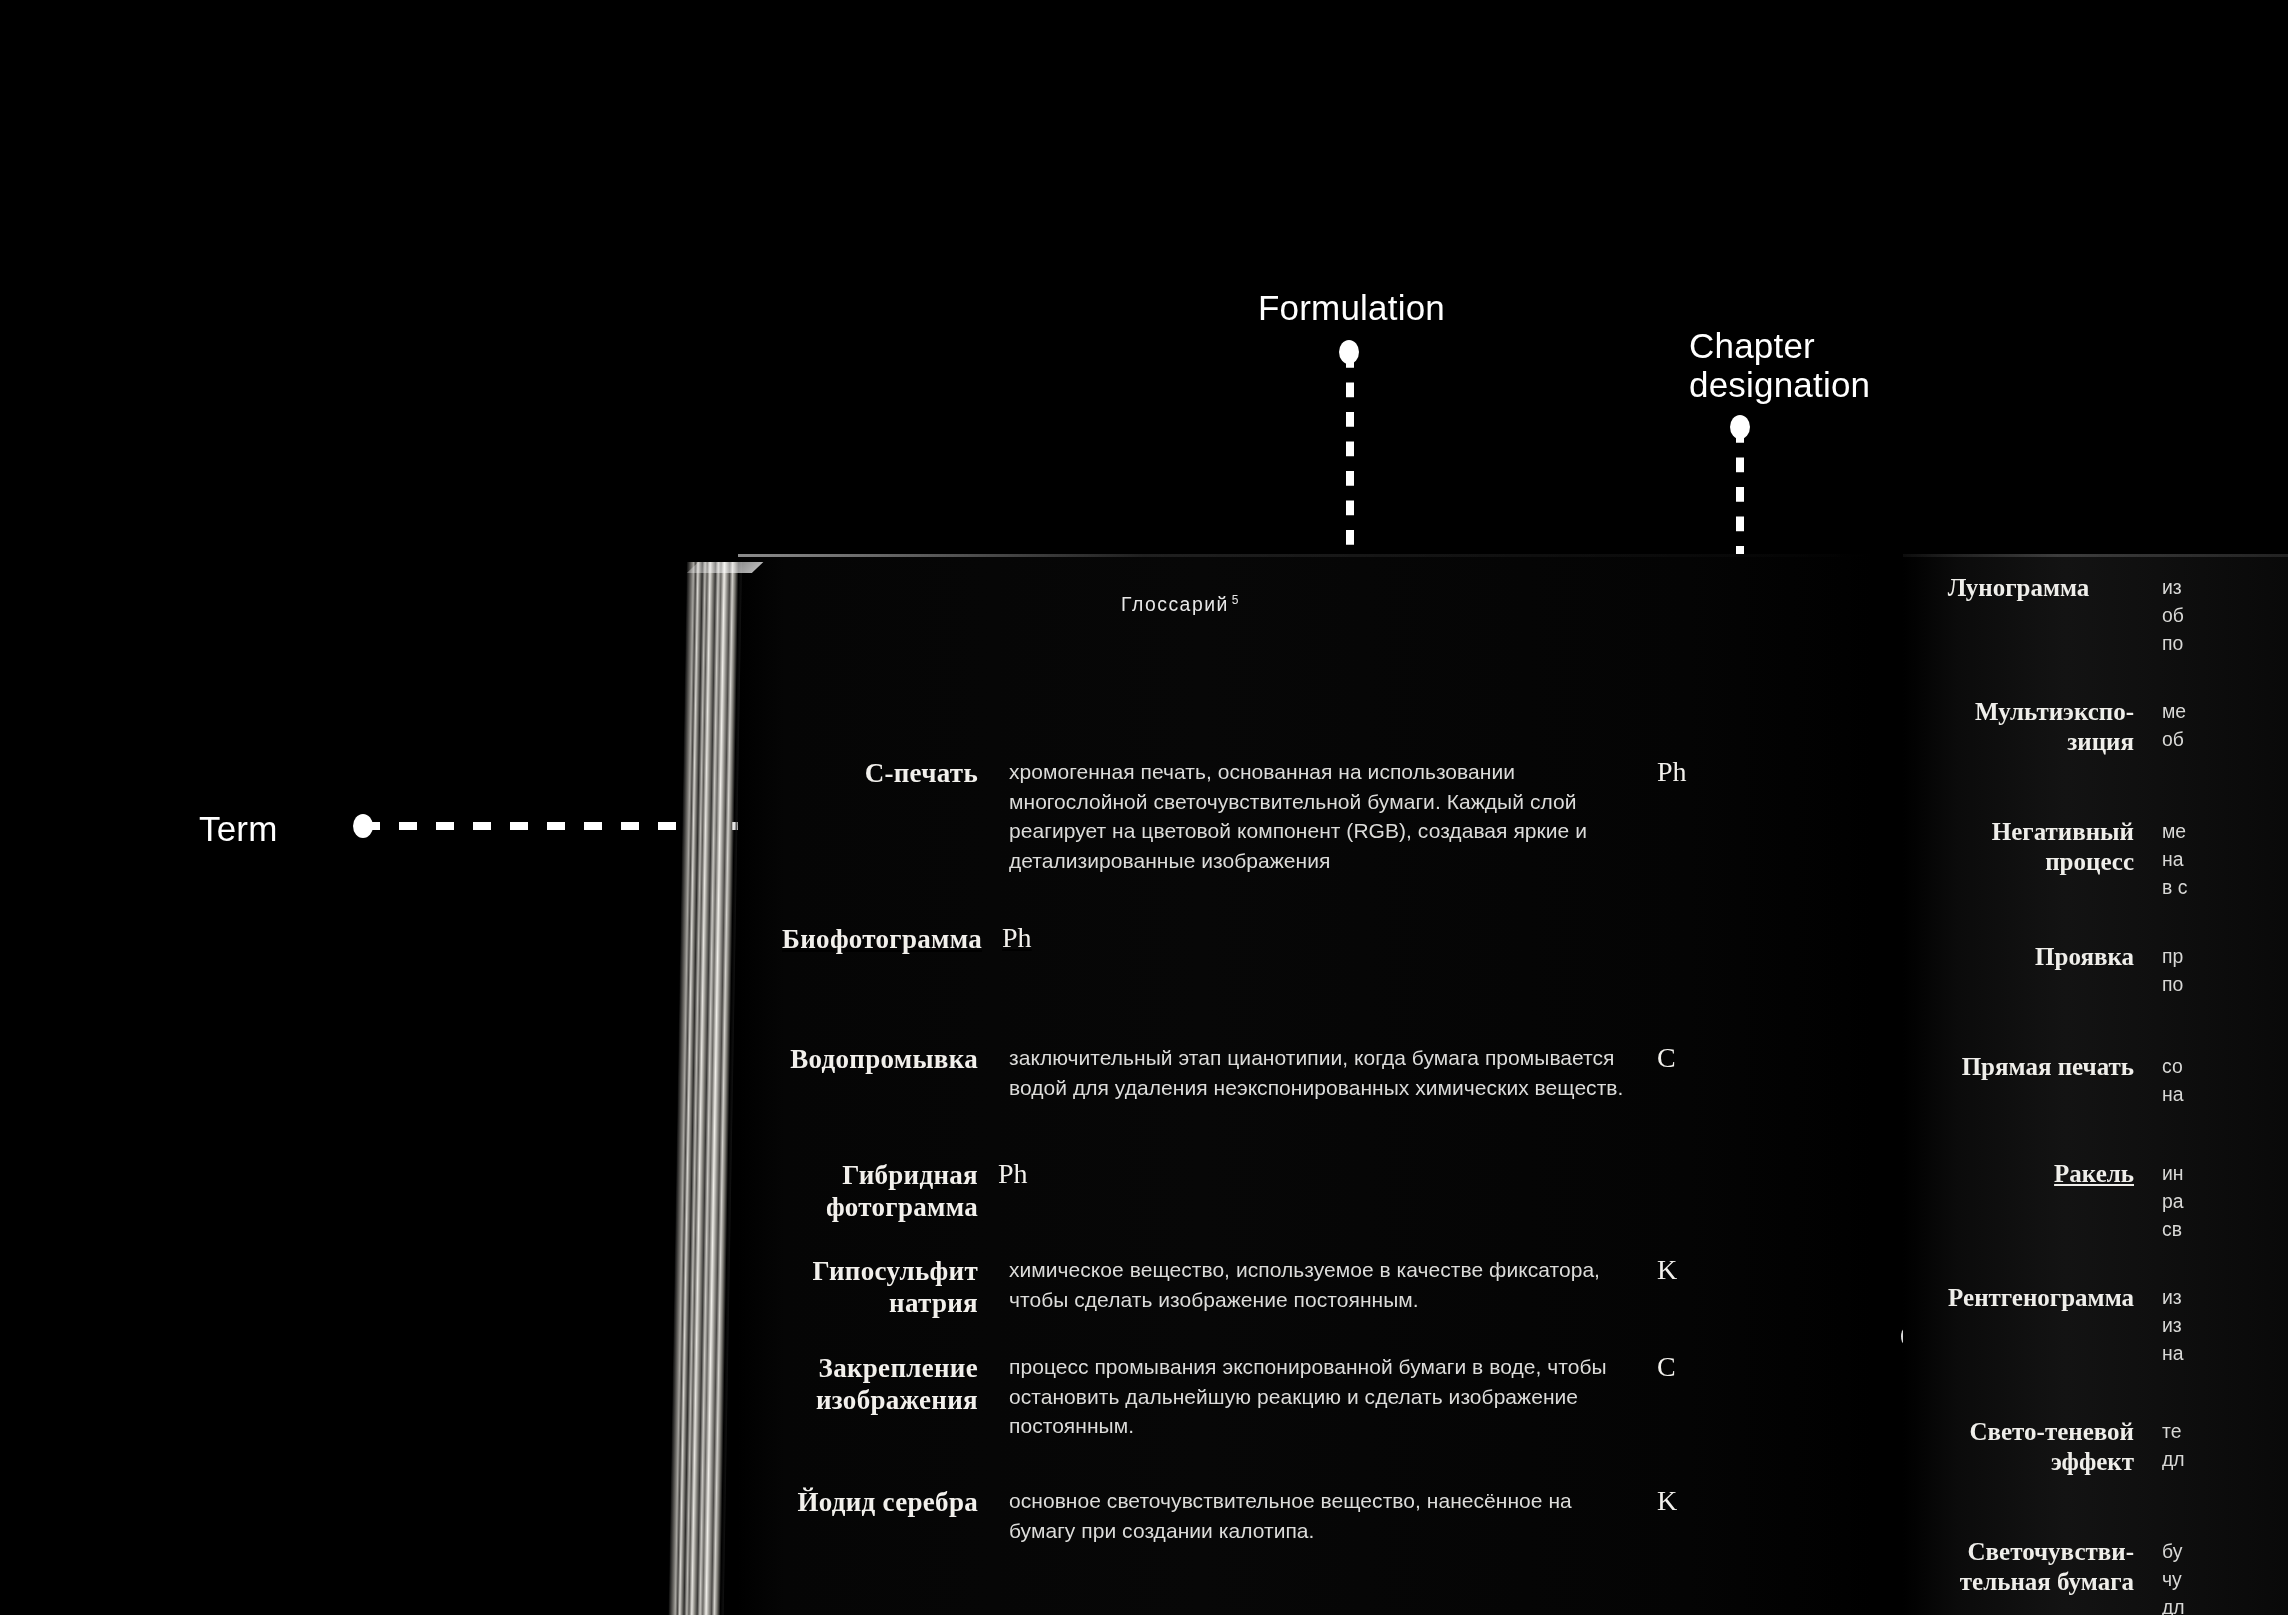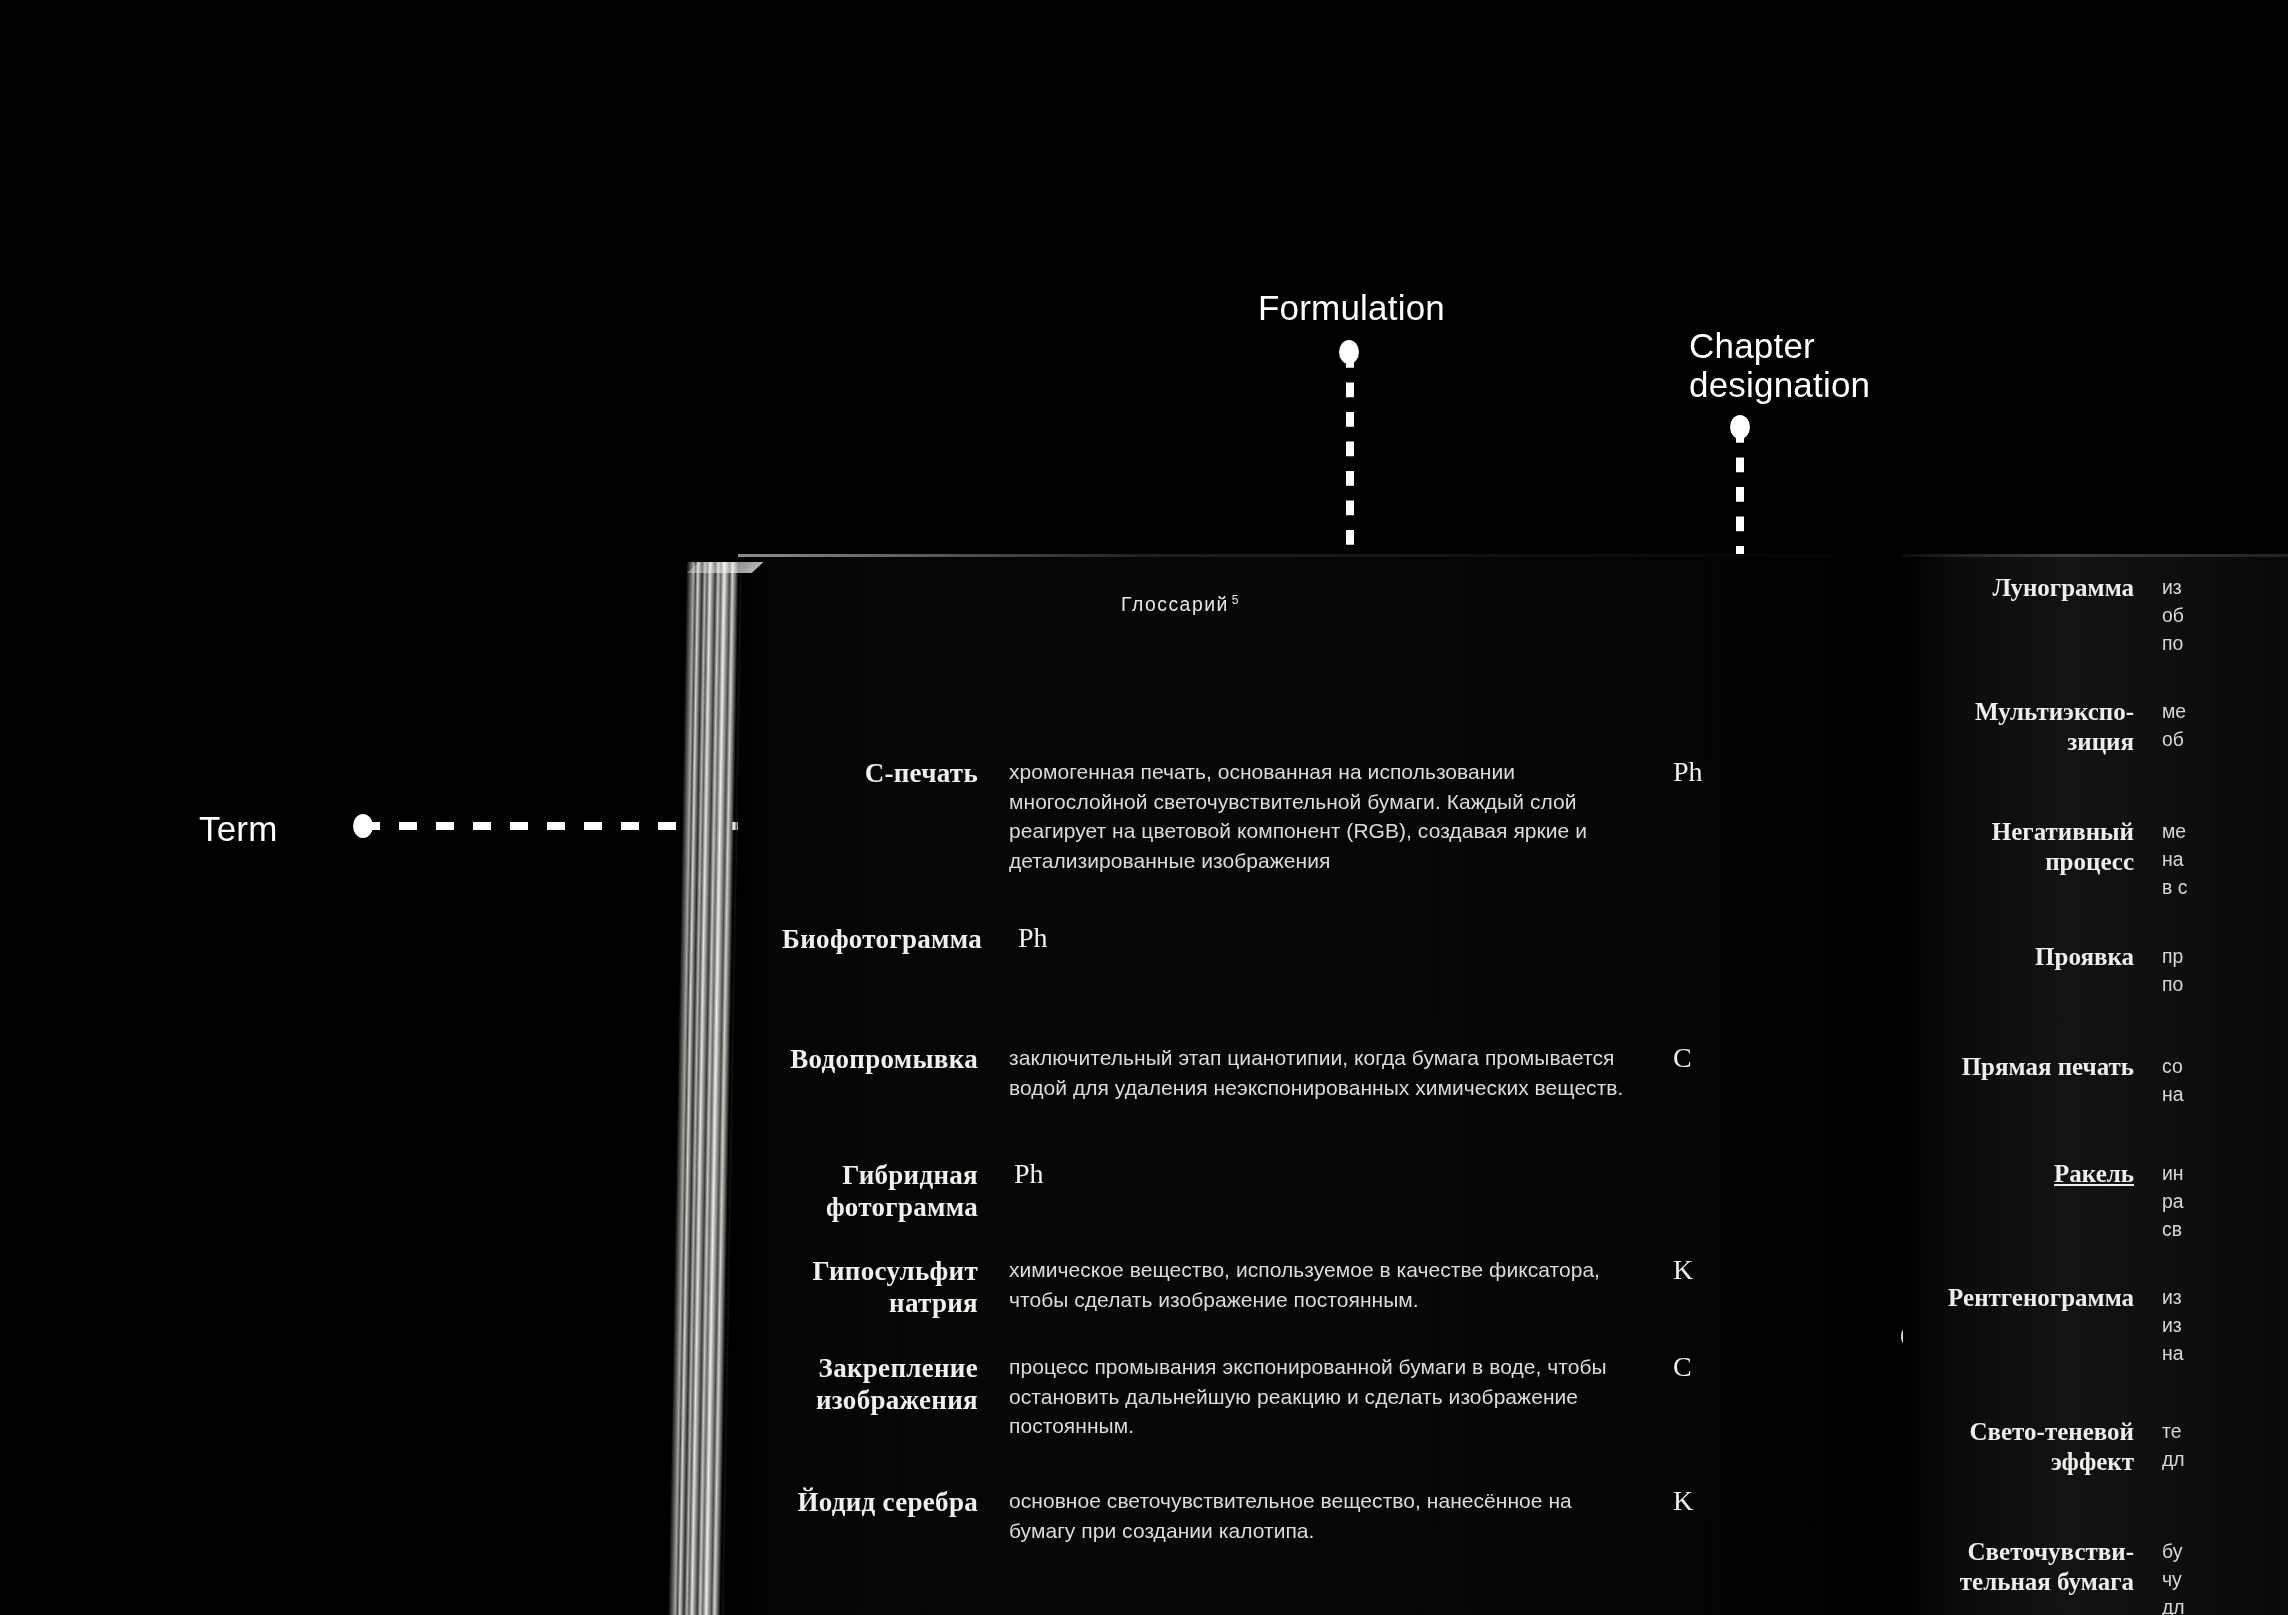--- a/index.html
+++ b/index.html
@@ -104,21 +104,21 @@
     width:240px;text-align:right;color:#f2f0ec;
     font-family:"Liberation Serif",serif;font-weight:700;
     font-size:27px;line-height:32px;letter-spacing:0.3px;
   }
   .entry .defn{
     width:628px;margin-left:31px;color:#dcdcda;
     font-family:"Liberation Sans",sans-serif;
     font-size:21px;line-height:29.5px;letter-spacing:0.05px;
   }
   .entry .chap{
-    width:102px;margin-left:36px;text-align:left;color:#f2f0ec;
+    width:102px;margin-left:20px;text-align:left;color:#f2f0ec;
     font-family:"Liberation Serif",serif;font-size:28px;line-height:29.5px;
   }
 
   
   .rentries{position:absolute;left:0;top:0;width:386px;}
   .rentry{position:absolute;display:flex;}
   .rentry .rterm{
     width:231px;text-align:right;color:#efeeea;
     font-family:"Liberation Serif",serif;font-weight:700;
     font-size:25px;line-height:30px;
@@ -193,21 +193,21 @@
         </div>
     </div>
 
     <div class="gutter"></div>
     <div class="gutter-line"></div>
     <div class="gutter-speck"></div>
 
     <div class="page-right">
       <div class="rentries">
           <div class="rentry" style="top: 18.5px; left: 0px;">
-            <div class="rterm" style="white-space: pre-line;">Лунограмма</div>
+            <div class="rterm" style="white-space: pre-line; text-align: center;">Лунограмма</div>
             <div class="rdefn">из
 об
 по</div>
           </div>
           <div class="rentry" style="top: 143px; left: 0px;">
             <div class="rterm" style="white-space: pre-line;">Мультиэкспо-
 зиция</div>
             <div class="rdefn">ме
 об</div>
           </div>

